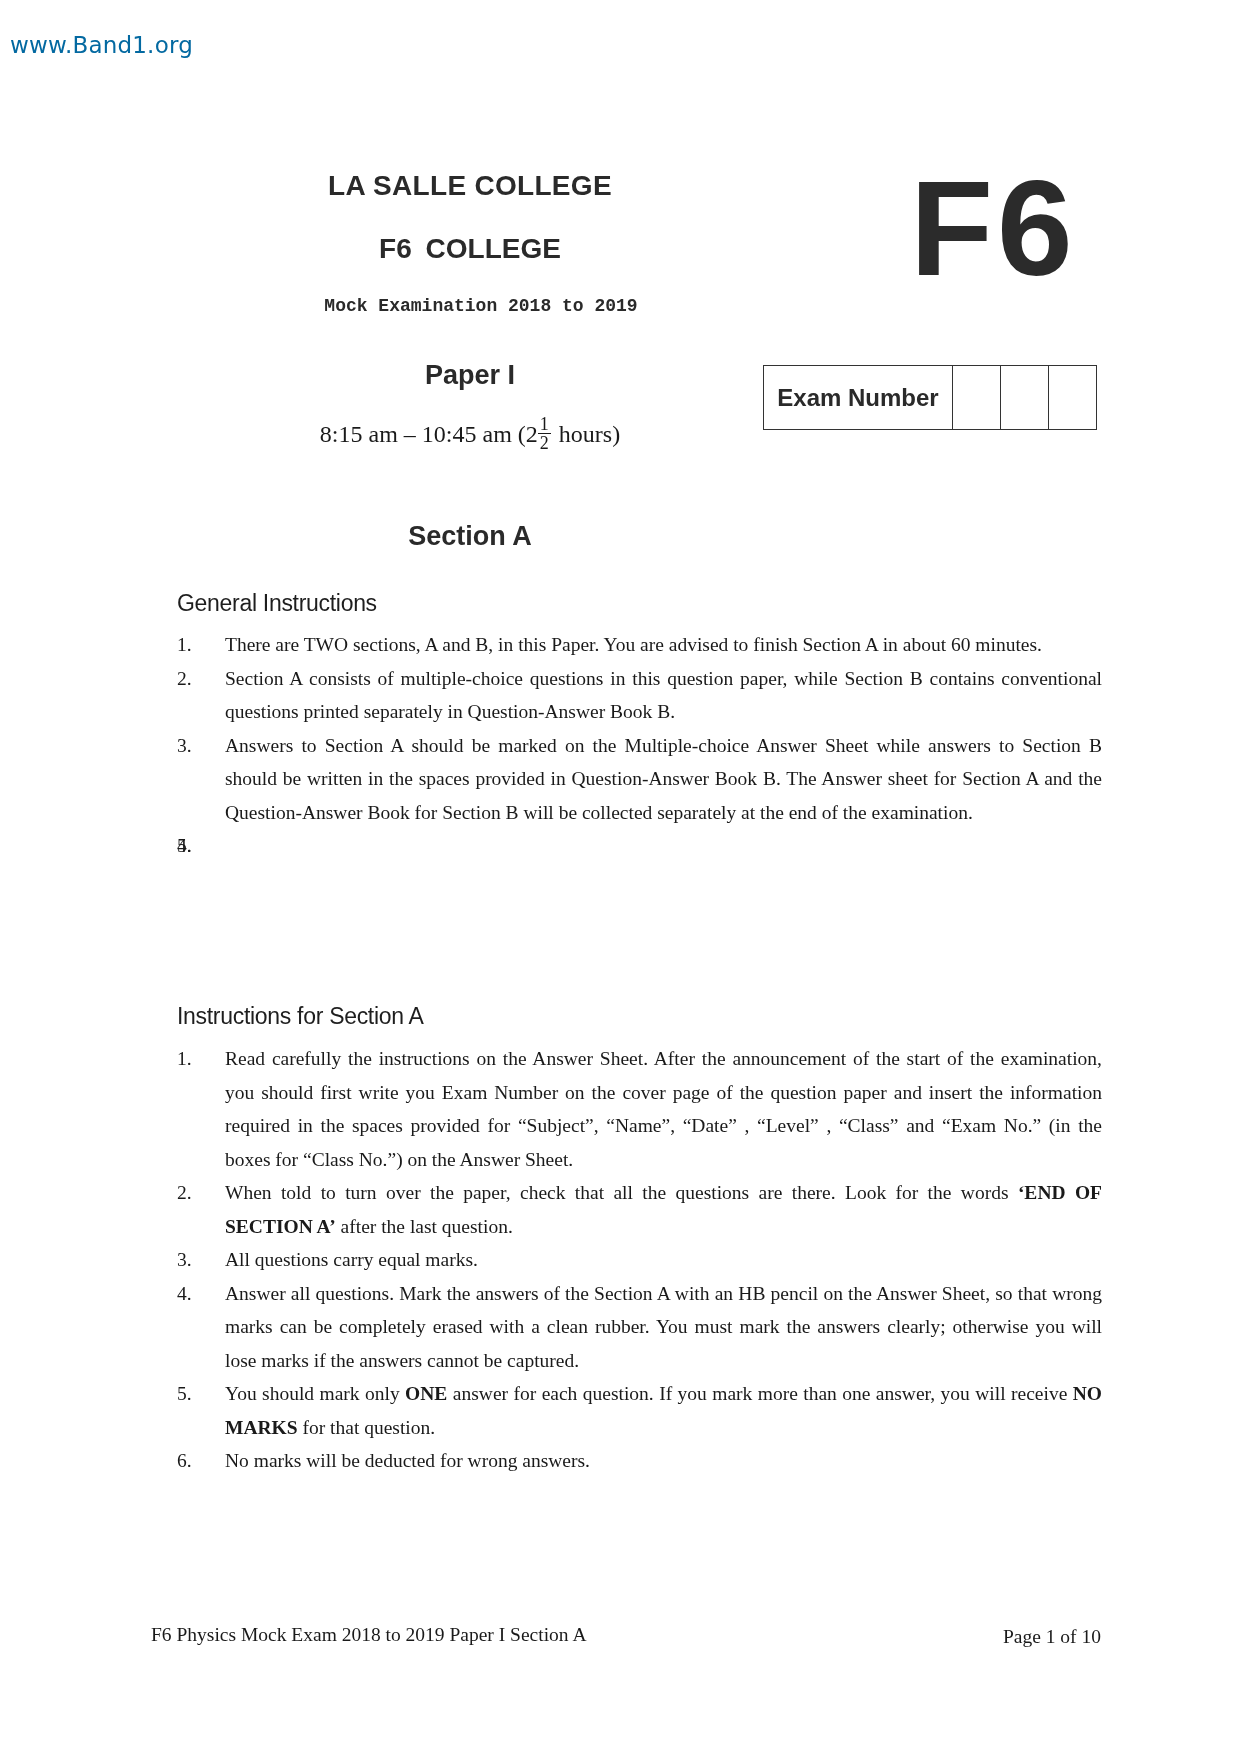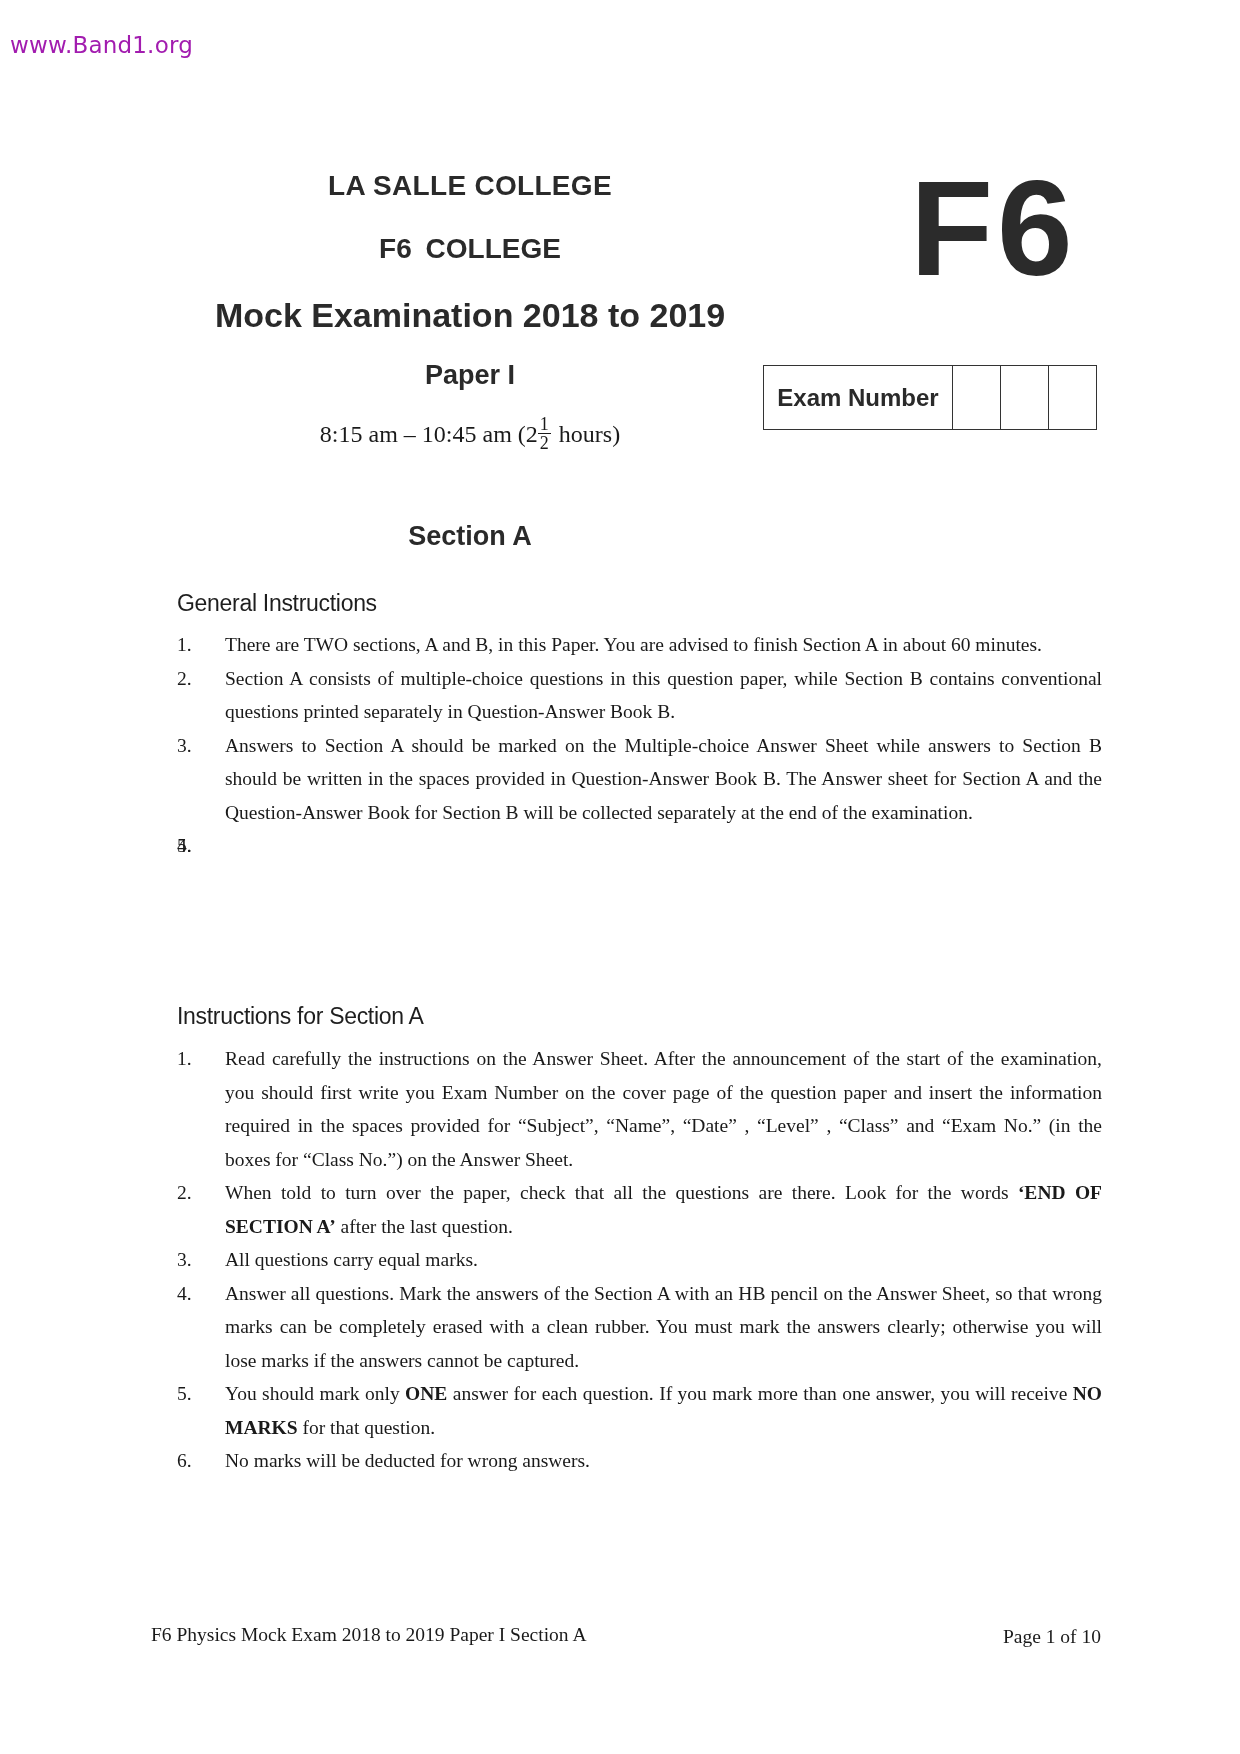--- a/index.html
+++ b/index.html
@@ -13,21 +13,21 @@
       position: relative;
       overflow: hidden;
       color: #1c1c1c;
     }
     .watermark {
       position: absolute;
       left: 10px;
       top: 32px;
       font-family: "DejaVu Sans", sans-serif;
       font-size: 23px;
-      color: #a21caf;
+      color: #0369a1;
       letter-spacing: 0.2px;
     }
     .header-block {
       position: absolute;
       left: 200px;
       top: 170px;
       width: 540px;
       text-align: center;
       font-family: "Liberation Sans", sans-serif;
       font-weight: bold;
@@ -42,23 +42,24 @@
     }
     .subject {
       position: absolute;
       left: 0; width: 540px;
       top: 63px;
       font-size: 28px;
       word-spacing: 6px;
     }
     .exam-title {
       position: absolute;
-      left: 0; width: 540px;
+      left: 11px; width: 540px;
       top: 126px;
-      font-size: 34px;
+      font-size: 18px;
+      font-family: Liberation Mono, monospace;
     }
     .paper-label {
       position: absolute;
       left: 0; width: 540px;
       top: 190px;
       font-size: 27px;
     }
     .time-line {
       position: absolute;
       left: 0; width: 540px;

